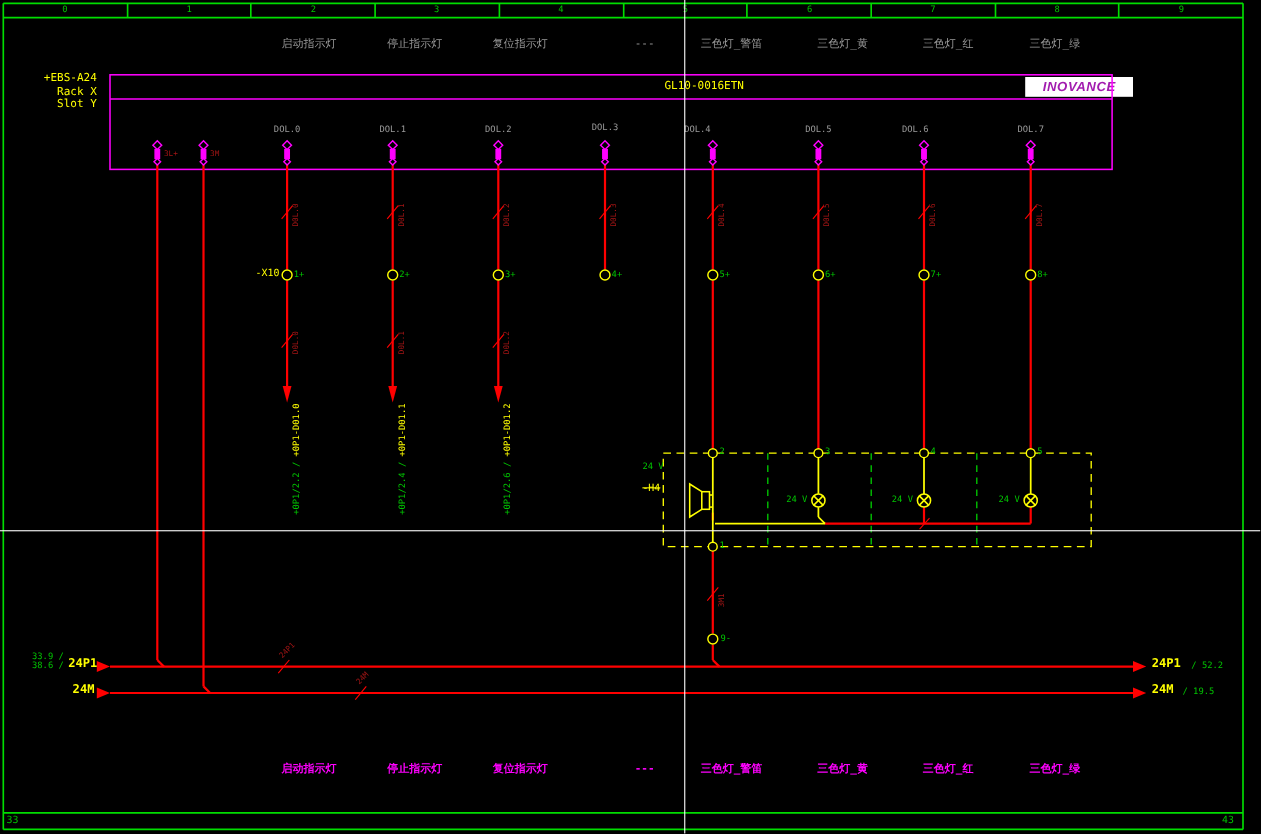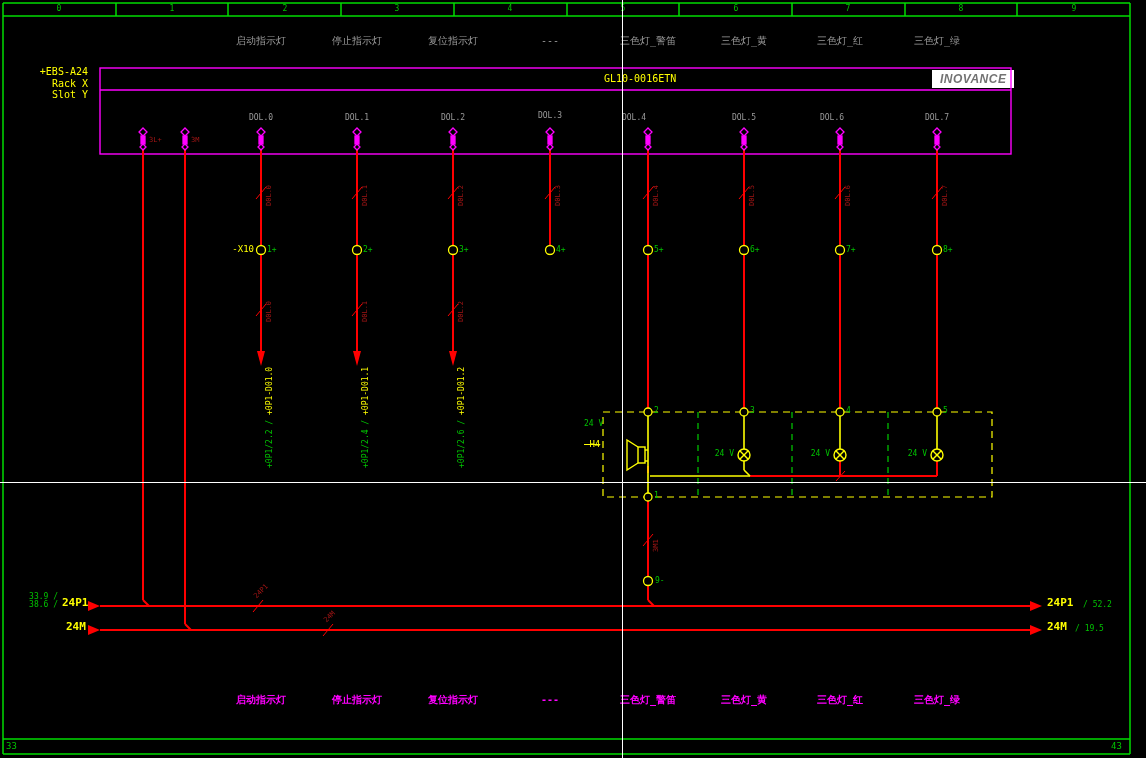--- a/index.html
+++ b/index.html
@@ -1,32 +1,32 @@
 <!DOCTYPE html>
 <html><head>
 <meta charset="utf-8">
 <style>
   html,body{margin:0;padding:0;background:#000;}
   #canvas{position:relative;width:1146px;height:758px;background:#000;overflow:hidden;
           font-family:"DejaVu Sans Mono","Liberation Mono",monospace;}
   .t{position:absolute;white-space:nowrap;line-height:1.15;}
   .ctr{text-align:center;}
   .rt{text-align:right;}
-  .f7{font-size:7px;} .f8{font-size:8px;} .f9{font-size:9px;} .f10{font-size:10px;} .f11{font-size:11px;}
+  .f7{font-size:7px;} .f8{font-size:8px;} .f9{font-size:9px;} .f10{font-size:10px;text-align:right;} .f11{font-size:11px;}
   .gray{color:#9a9a9a;}
   .yel{color:#ffff00;}
   .grn{color:#00c300;}
   .mag{color:#ff00ff;}
   .dred{color:#a31515;}
   .rot90{transform:rotate(-90deg);transform-origin:0 0;}
   .rot45{transform:rotate(-45deg);transform-origin:0 100%;}
   .bold{font-weight:bold;}
   .strike{text-decoration:line-through;margin-top:33px;}
-  .logo{position:absolute;background:#ffffff;color:#737373;font-family:"Liberation Sans",sans-serif;
-        font-weight:bold;font-style:italic;font-size:12px;letter-spacing:.5px;padding:2px 8px;}
+  .logo{position:absolute;background:#ffffff;color:#a21caf;font-family:"Liberation Sans",sans-serif;
+        font-weight:bold;font-style:italic;font-size:12px;letter-spacing:.5px;padding:2px 16px;}
   .xline{position:absolute;background:#ffffff;z-index:50;}
   svg{position:absolute;left:0;top:0;z-index:5;}
   .t{z-index:10;}
 </style>
 </head>
 <body>
 
 <div id="canvas">
 
 <svg width="1146" height="758" viewBox="0 0 1146 758">

